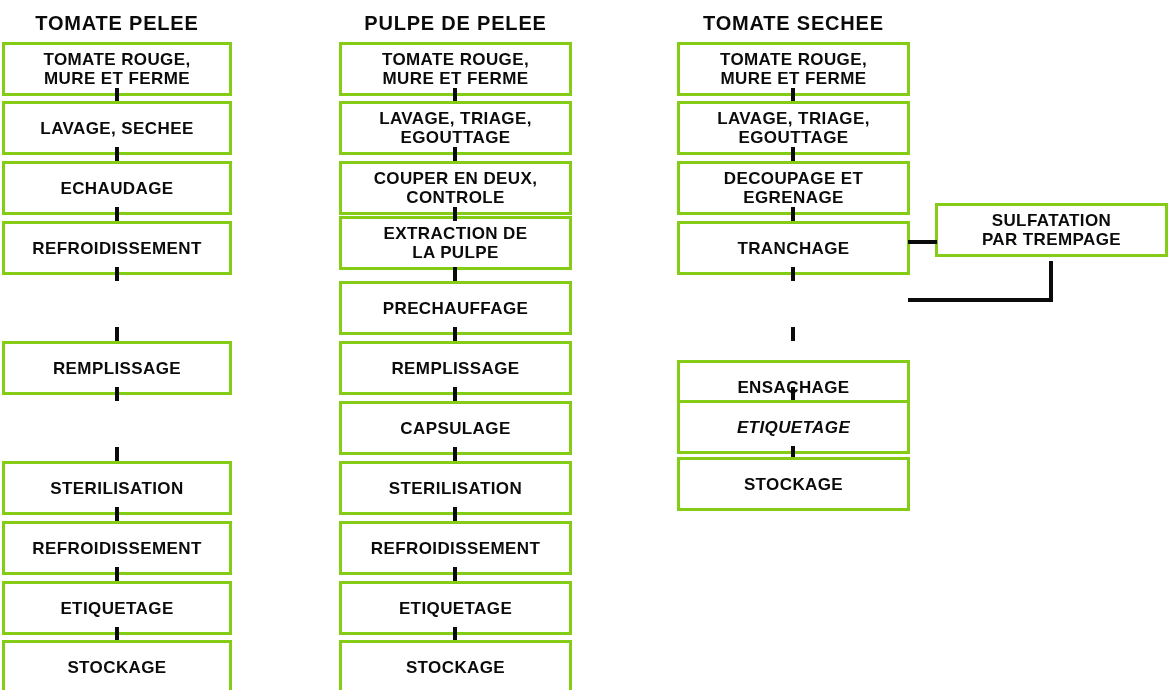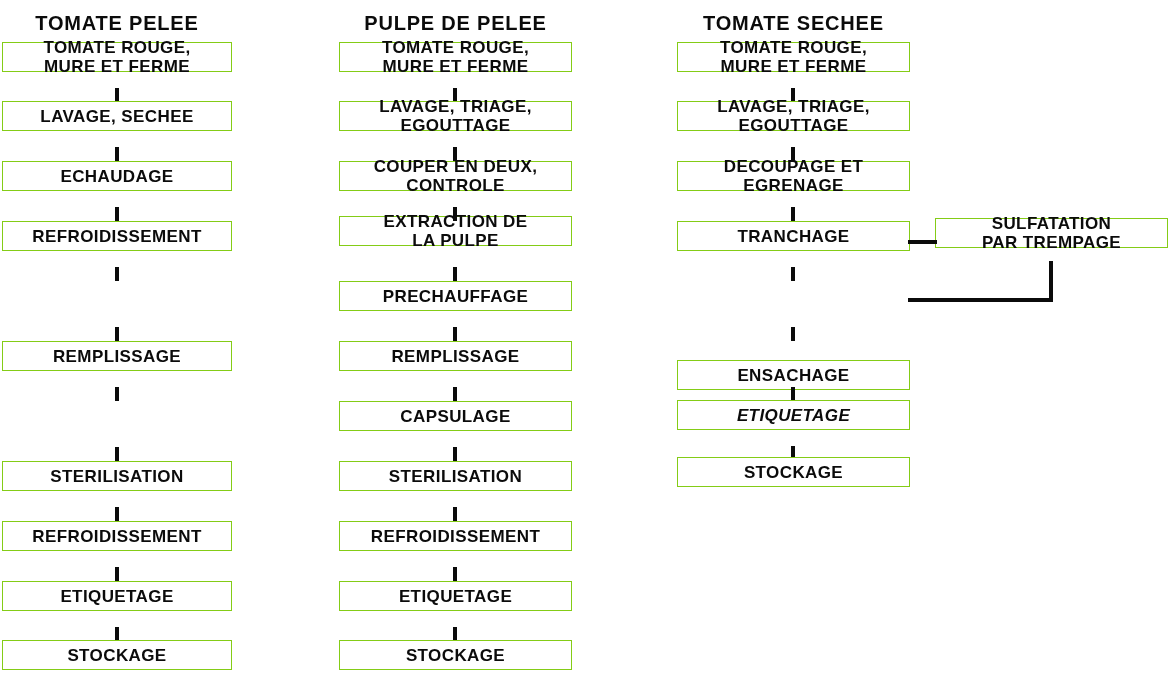--- a/index.html
+++ b/index.html
@@ -21,23 +21,23 @@
     top: 0;
     text-align: center;
     font-size: 20px;
     font-weight: bold;
     letter-spacing: 0.8px;
     white-space: nowrap;
     margin-top: 12px;
   }
   .box {
     position: absolute;
-    height: 30px;
+    height: 54px;
     box-sizing: border-box;
-    border: 1px solid #84cc16;
+    border: 3px solid #84cc16;
     background: #ffffff;
     display: flex;
     align-items: center;
     justify-content: center;
     text-align: center;
     font-size: 17px;
     font-weight: bold;
     line-height: 19px;
     letter-spacing: 0.4px;
     white-space: pre-line;
@@ -126,19 +126,19 @@
   <div class="box c3" style="top:457px">STOCKAGE</div>
 
   <div class="vline v3" style="top:88px;height:13px"></div>
   <div class="vline v3" style="top:147px;height:14px"></div>
   <div class="vline v3" style="top:207px;height:14px"></div>
   <div class="vline v3" style="top:267px;height:14px"></div>
   <div class="vline v3" style="top:327px;height:14px"></div>
   <div class="vline v3" style="top:387px;height:13px"></div>
   <div class="vline v3" style="top:446px;height:11px"></div>
 
-  <div class="box" style="left:935px;top:218px;width:233px">SULFATATION
+  <div class="box" style="left:935px;top:203px;width:233px">SULFATATION
 PAR TREMPAGE</div>
   <div class="hline" style="left:908px;top:240px;width:29px"></div>
   <div class="vline" style="left:1049px;top:261px;height:41px"></div>
   <div class="hline" style="left:908px;top:298px;width:145px"></div>
 
 </div>
 
 </body></html>

